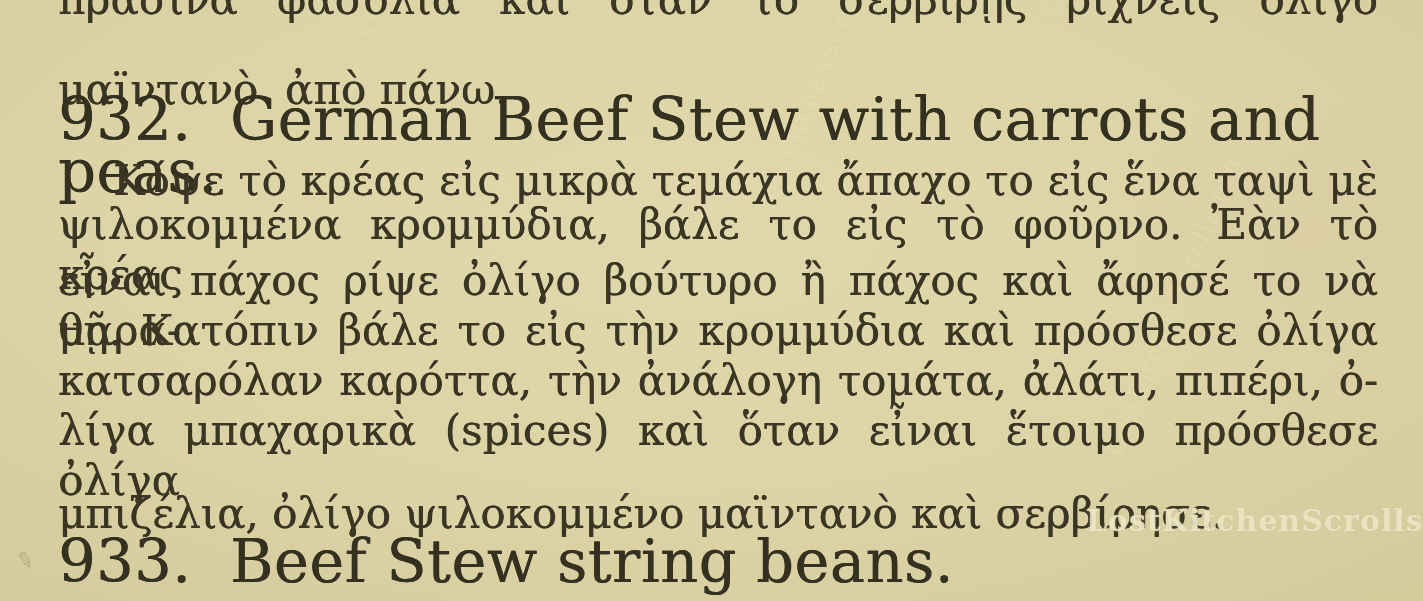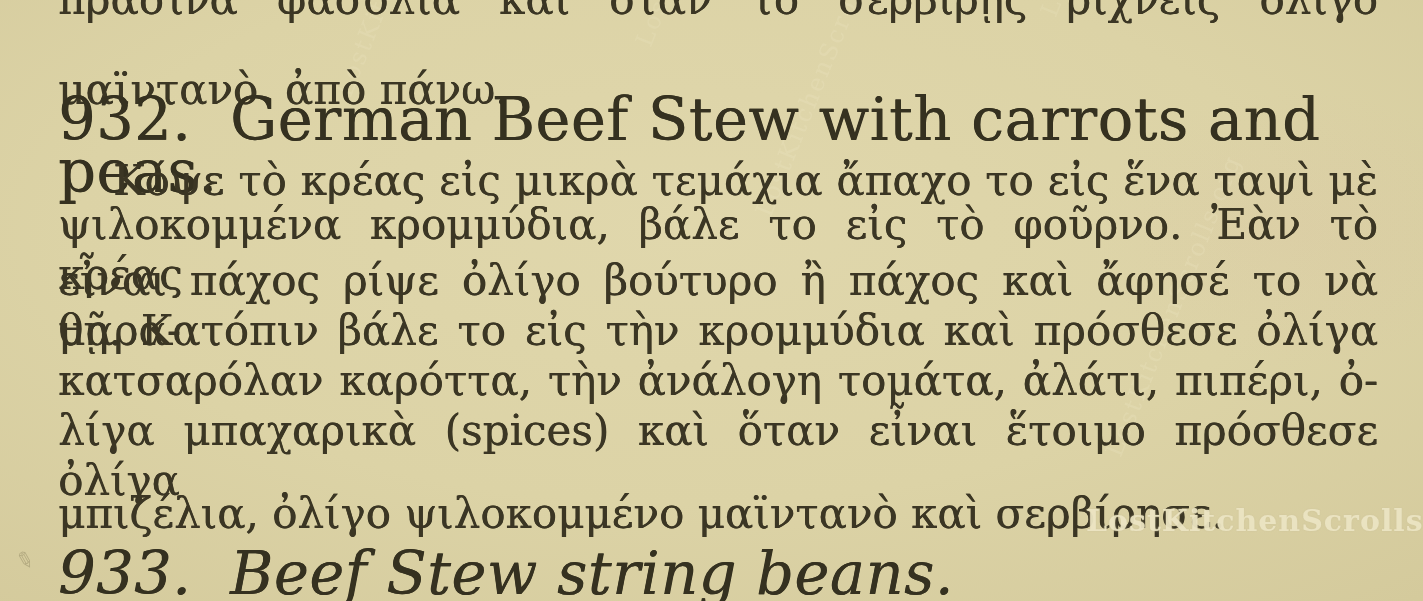--- a/index.html
+++ b/index.html
@@ -83,19 +83,19 @@
   <div>
     <div class="para-line justify indent txt" style="top:156px;">Κόψε τὸ κρέας εἰς μικρὰ τεμάχια ἄπαχο το εἰς ἕνα ταψὶ μὲ</div>
     <div class="para-line justify txt" style="top:200px;">ψιλοκομμένα κρομμύδια, βάλε το εἰς τὸ φοῦρνο. Ἐὰν τὸ κρέας</div>
     <div class="para-line justify txt" style="top:256px;">εἶναι πάχος ρίψε ὀλίγο βούτυρο ἢ πάχος καὶ ἄφησέ το νὰ μαρα-</div>
     <div class="para-line justify txt" style="top:306px;">θῇ. Κατόπιν βάλε το εἰς τὴν κρομμύδια καὶ πρόσθεσε ὀλίγα</div>
     <div class="para-line justify txt" style="top:356px;">κατσαρόλαν καρόττα, τὴν ἀνάλογη τομάτα, ἀλάτι, πιπέρι, ὀ-</div>
     <div class="para-line justify txt" style="top:406px;">λίγα μπαχαρικὰ (spices) καὶ ὅταν εἶναι ἕτοιμο πρόσθεσε ὀλίγα</div>
     <div class="para-line pre txt" style="top:456px;margin-top:33px;">μπιζέλια, ὀλίγο ψιλοκομμένο μαϊντανὸ καὶ σερβίρησε.</div>
   </div>
 
-  <h2 class="heading pre txt" style="top:548px;font-style:italic;">933.  Beef Stew string beans.</h2>
+  <h2 class="heading pre txt" style="top:536px;">933.  Beef Stew string beans.</h2>
 
   <div class="wm corner">LostKitchenScrolls.org</div>
 
   <span class="pen-icon">✎</span>
 
 </div>
 
 </body></html>

